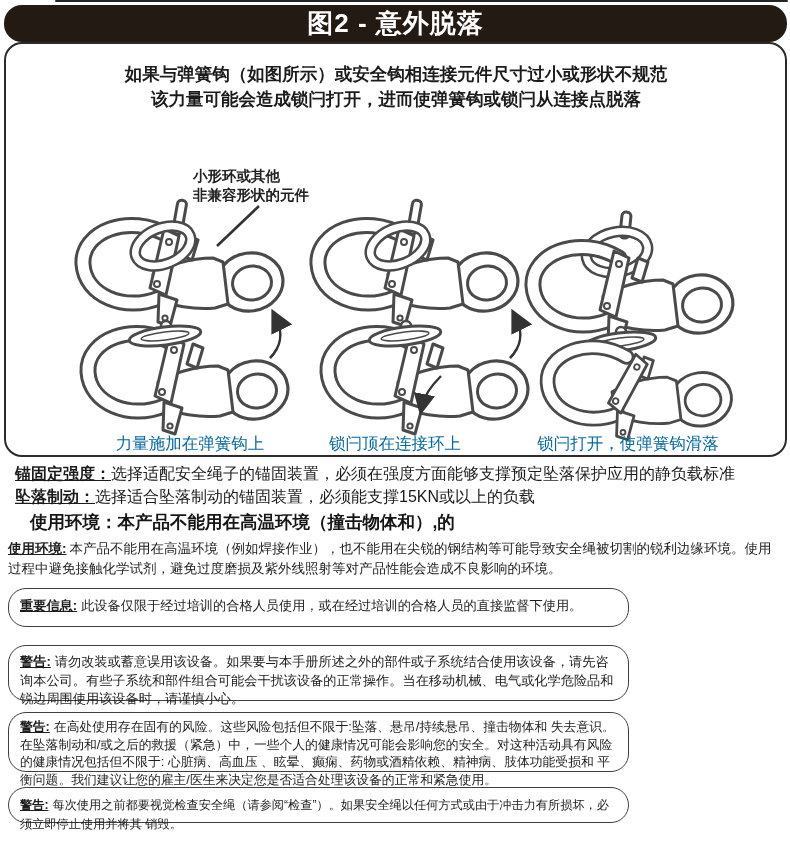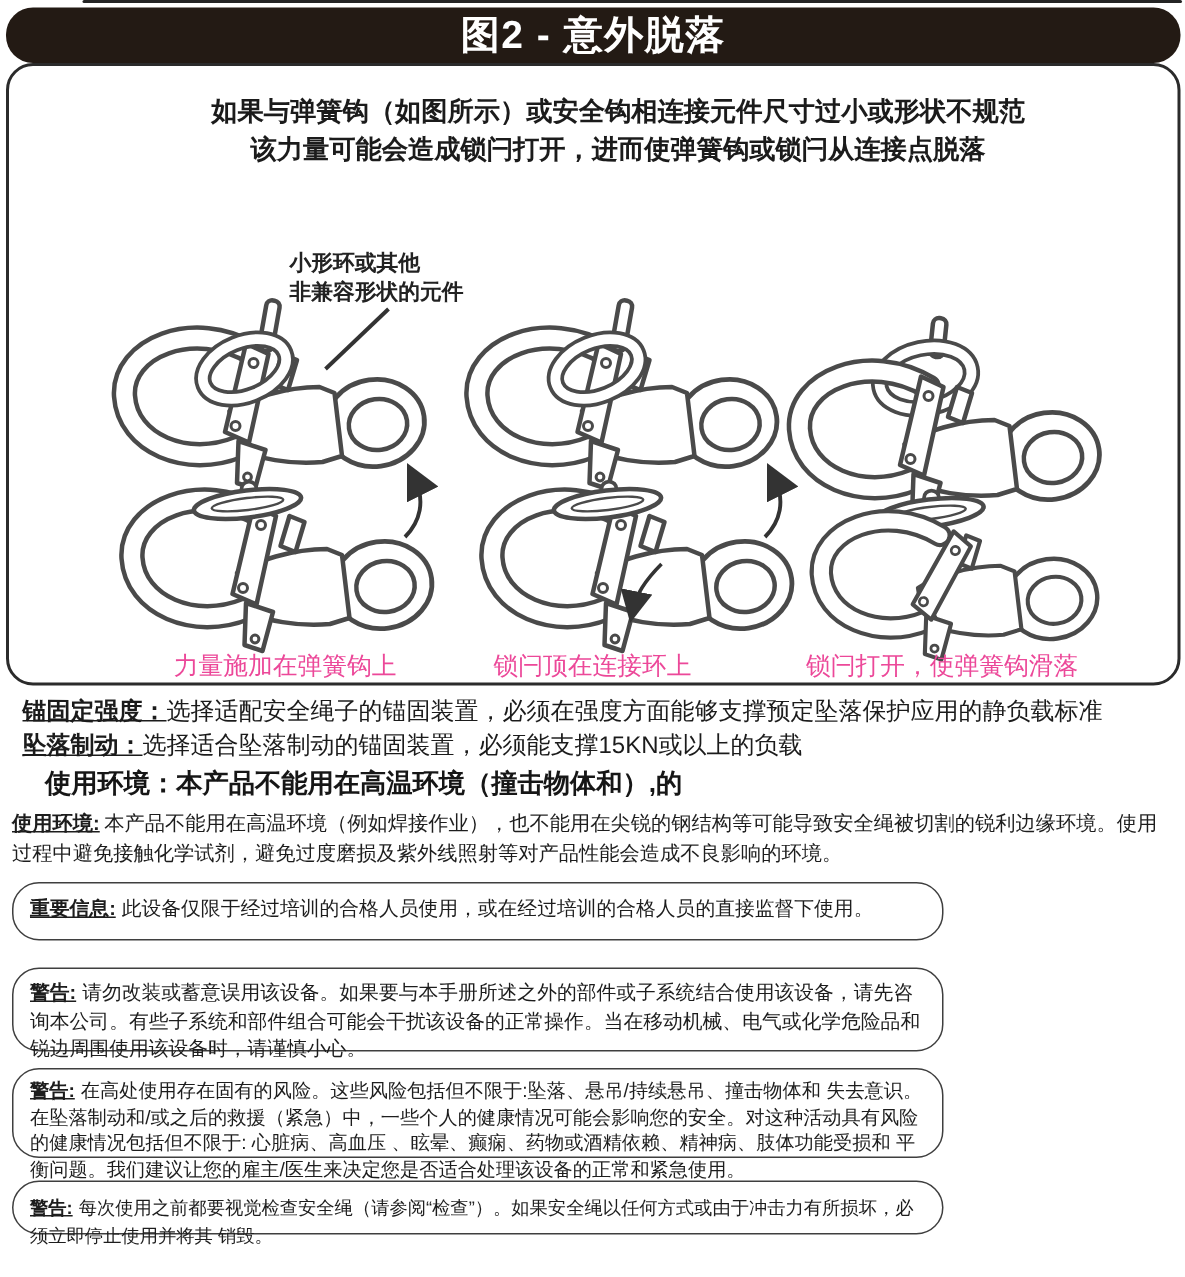--- a/index.html
+++ b/index.html
@@ -16,35 +16,35 @@
     color:#fff; font-size:26px; font-weight:bold; letter-spacing:1px;
     text-align:center; line-height:37px;
   }
 
   .figure-box {
     left:4px; top:42px; width:783px; height:415px;
     border:2px solid #2b2b2b; background:#fff;
   }
 
   .intro {
-    left:56px; top:62px; width:712px; text-align:center;
+    left:40px; top:62px; width:712px; text-align:center;
     font-size:17.5px; font-weight:600; line-height:25px; color:#1b1b1b;
   }
   .intro div { white-space:nowrap; }
 
   .callout {
     left:193px; top:167px; font-size:14.5px; font-weight:600;
     line-height:19px; color:#222;
   }
   .callout span { display:block; }
 
   .panel { position:absolute; overflow:visible; }
   .caption {
     position:absolute; top:433px; width:230px; text-align:center;
-    font-size:16.5px; font-weight:500; color:#ec4899; white-space:nowrap;
+    font-size:16.5px; font-weight:500; color:#0369a1; white-space:nowrap;
   }
 
   .note-line { left:15px; font-size:16px; font-weight:500; white-space:nowrap; color:#1b1b1b; }
   .note-line b, .wlabel { font-weight:700;text-decoration:underline; }
   .env-heading { left:30px; top:510px; font-size:17.5px; font-weight:700; white-space:nowrap; color:#161616; }
   .env-para { left:8px; top:539px; width:776px; font-size:13.5px; line-height:20px; color:#1d1d1d; }
   .env-para .wlabel { margin-right:3px; }
 
   .wbox {
     left:8px; width:621px; border:1px solid #3f3f3f; background:#fff;

